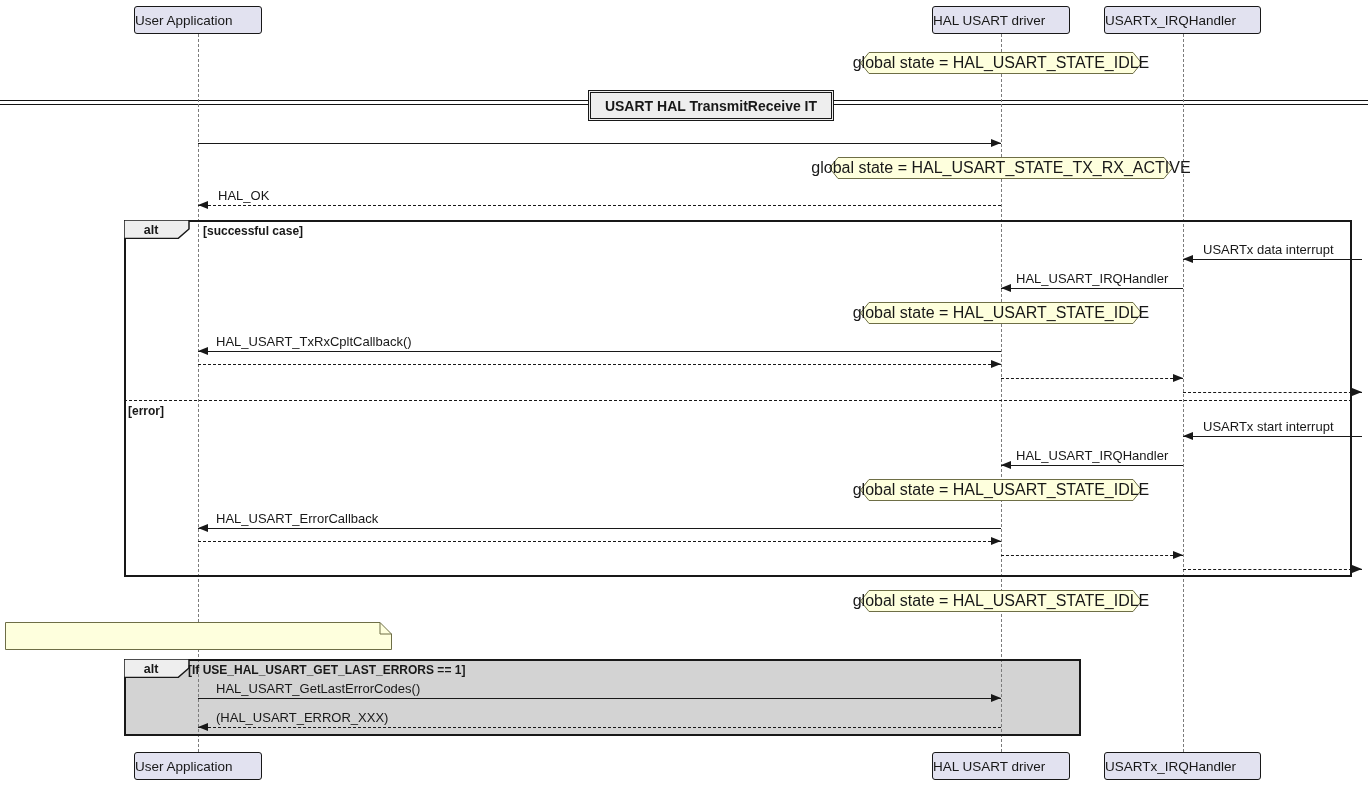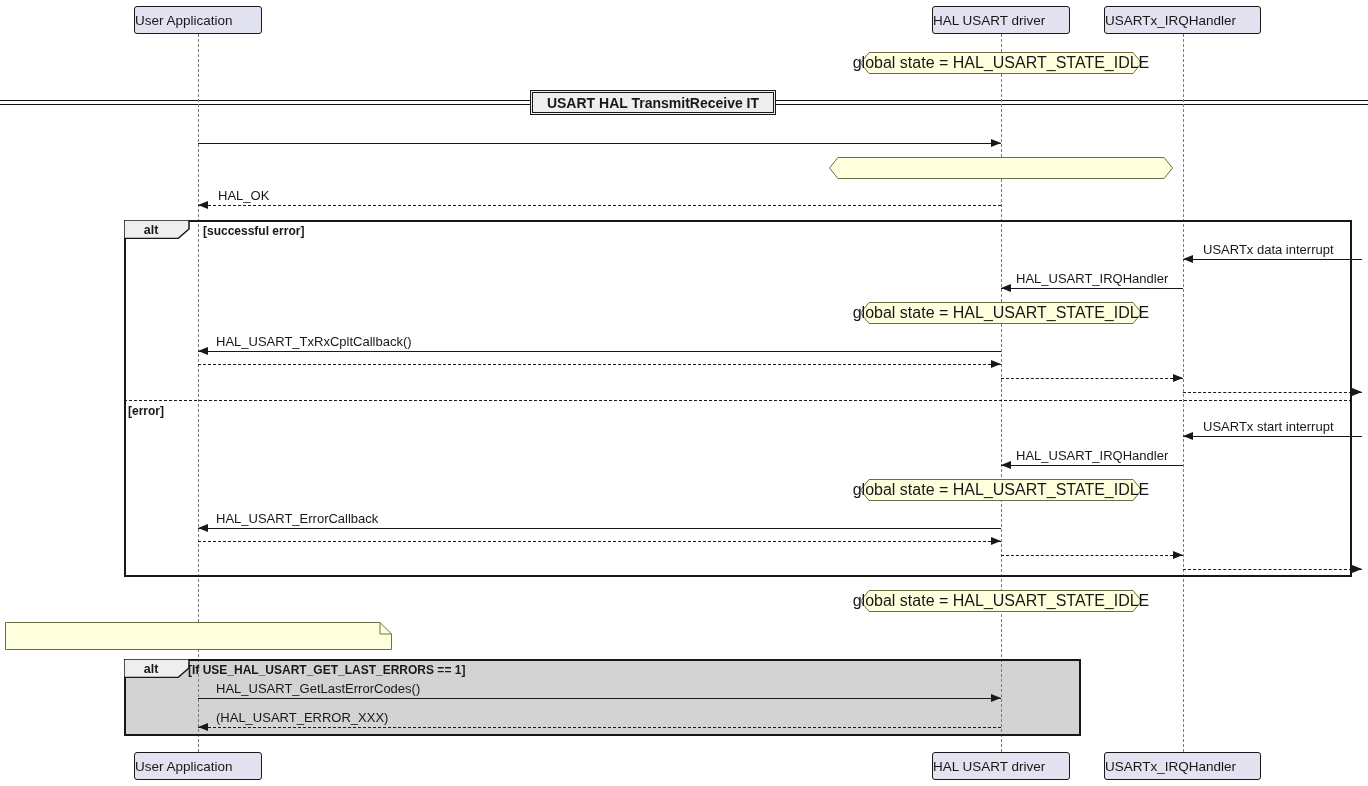--- a/index.html
+++ b/index.html
@@ -49,45 +49,46 @@
 
   <div class="hex" style="left:860px;top:52px;width:282px;">
       <svg class="shape" width="282" height="22" viewBox="0 0 282 22">
        <polygon points="9,0.5 273,0.5 281.5,11 273,21.5 9,21.5 0.5,11" fill="#FEFFDD" stroke="#6e6e46" stroke-width="1"></polygon>
      </svg>
     <span class="hex-text">global state = HAL_USART_STATE_IDLE</span>
   </div>
 
   <div class="titleline" style="top:99.5px;"></div>
   <div class="titleline" style="top:103.5px;"></div>
-  <div class="titlebox" style="left:530px;top:90px;width:246px;height:25px;">
+  <div class="titlebox" style="left:588px;top:90px;width:246px;height:31px;">
     <span>USART HAL TransmitReceive IT</span>
   </div>
 
   <div class="mline" style="left:198px;top:143px;width:803px;"></div>
   <div class="ah r" style="left:991px;top:139px;"></div>
 
   <div class="hex" style="left:829px;top:157px;width:344px;">
       <svg class="shape" width="344" height="22" viewBox="0 0 344 22">
        <polygon points="9,0.5 335,0.5 343.5,11 335,21.5 9,21.5 0.5,11" fill="#FEFFDD" stroke="#6e6e46" stroke-width="1"></polygon>
      </svg>
+    <span class="hex-text">global state = HAL_USART_STATE_TX_RX_ACTIVE</span>
   </div>
 
   <div class="mlabel" style="left:218px;top:188px;">HAL_OK</div>
   <div class="mline ret" style="left:198px;top:205px;width:803px;"></div>
   <div class="ah l" style="left:198px;top:201px;"></div>
 
   <div class="frame" style="left:124px;top:220px;width:1228px;height:357px;"></div>
   <div class="pentagon" style="left:124px;top:220px;">
       <svg class="shape" width="66" height="19" viewBox="0 0 66 19">
        <path d="M0,0 H65 V9 L54,18.5 H0 Z" fill="#EEEEEE" stroke="#181818" stroke-width="1.5"></path>
      </svg>
     <span>alt</span>
   </div>
-  <div class="guard" style="left:203px;top:222px;">[successful error]</div>
+  <div class="guard" style="left:203px;top:222px;">[successful case]</div>
 
   <div class="mlabel" style="left:1203px;top:242px;">USARTx data interrupt</div>
   <div class="mline" style="left:1183px;top:259px;width:179px;"></div>
   <div class="ah l" style="left:1183px;top:255px;"></div>
 
   <div class="mlabel" style="left:1016px;top:271px;">HAL_USART_IRQHandler</div>
   <div class="mline" style="left:1001px;top:288px;width:182px;"></div>
   <div class="ah l" style="left:1001px;top:284px;"></div>
 
   <div class="hex" style="left:860px;top:302px;width:282px;">

